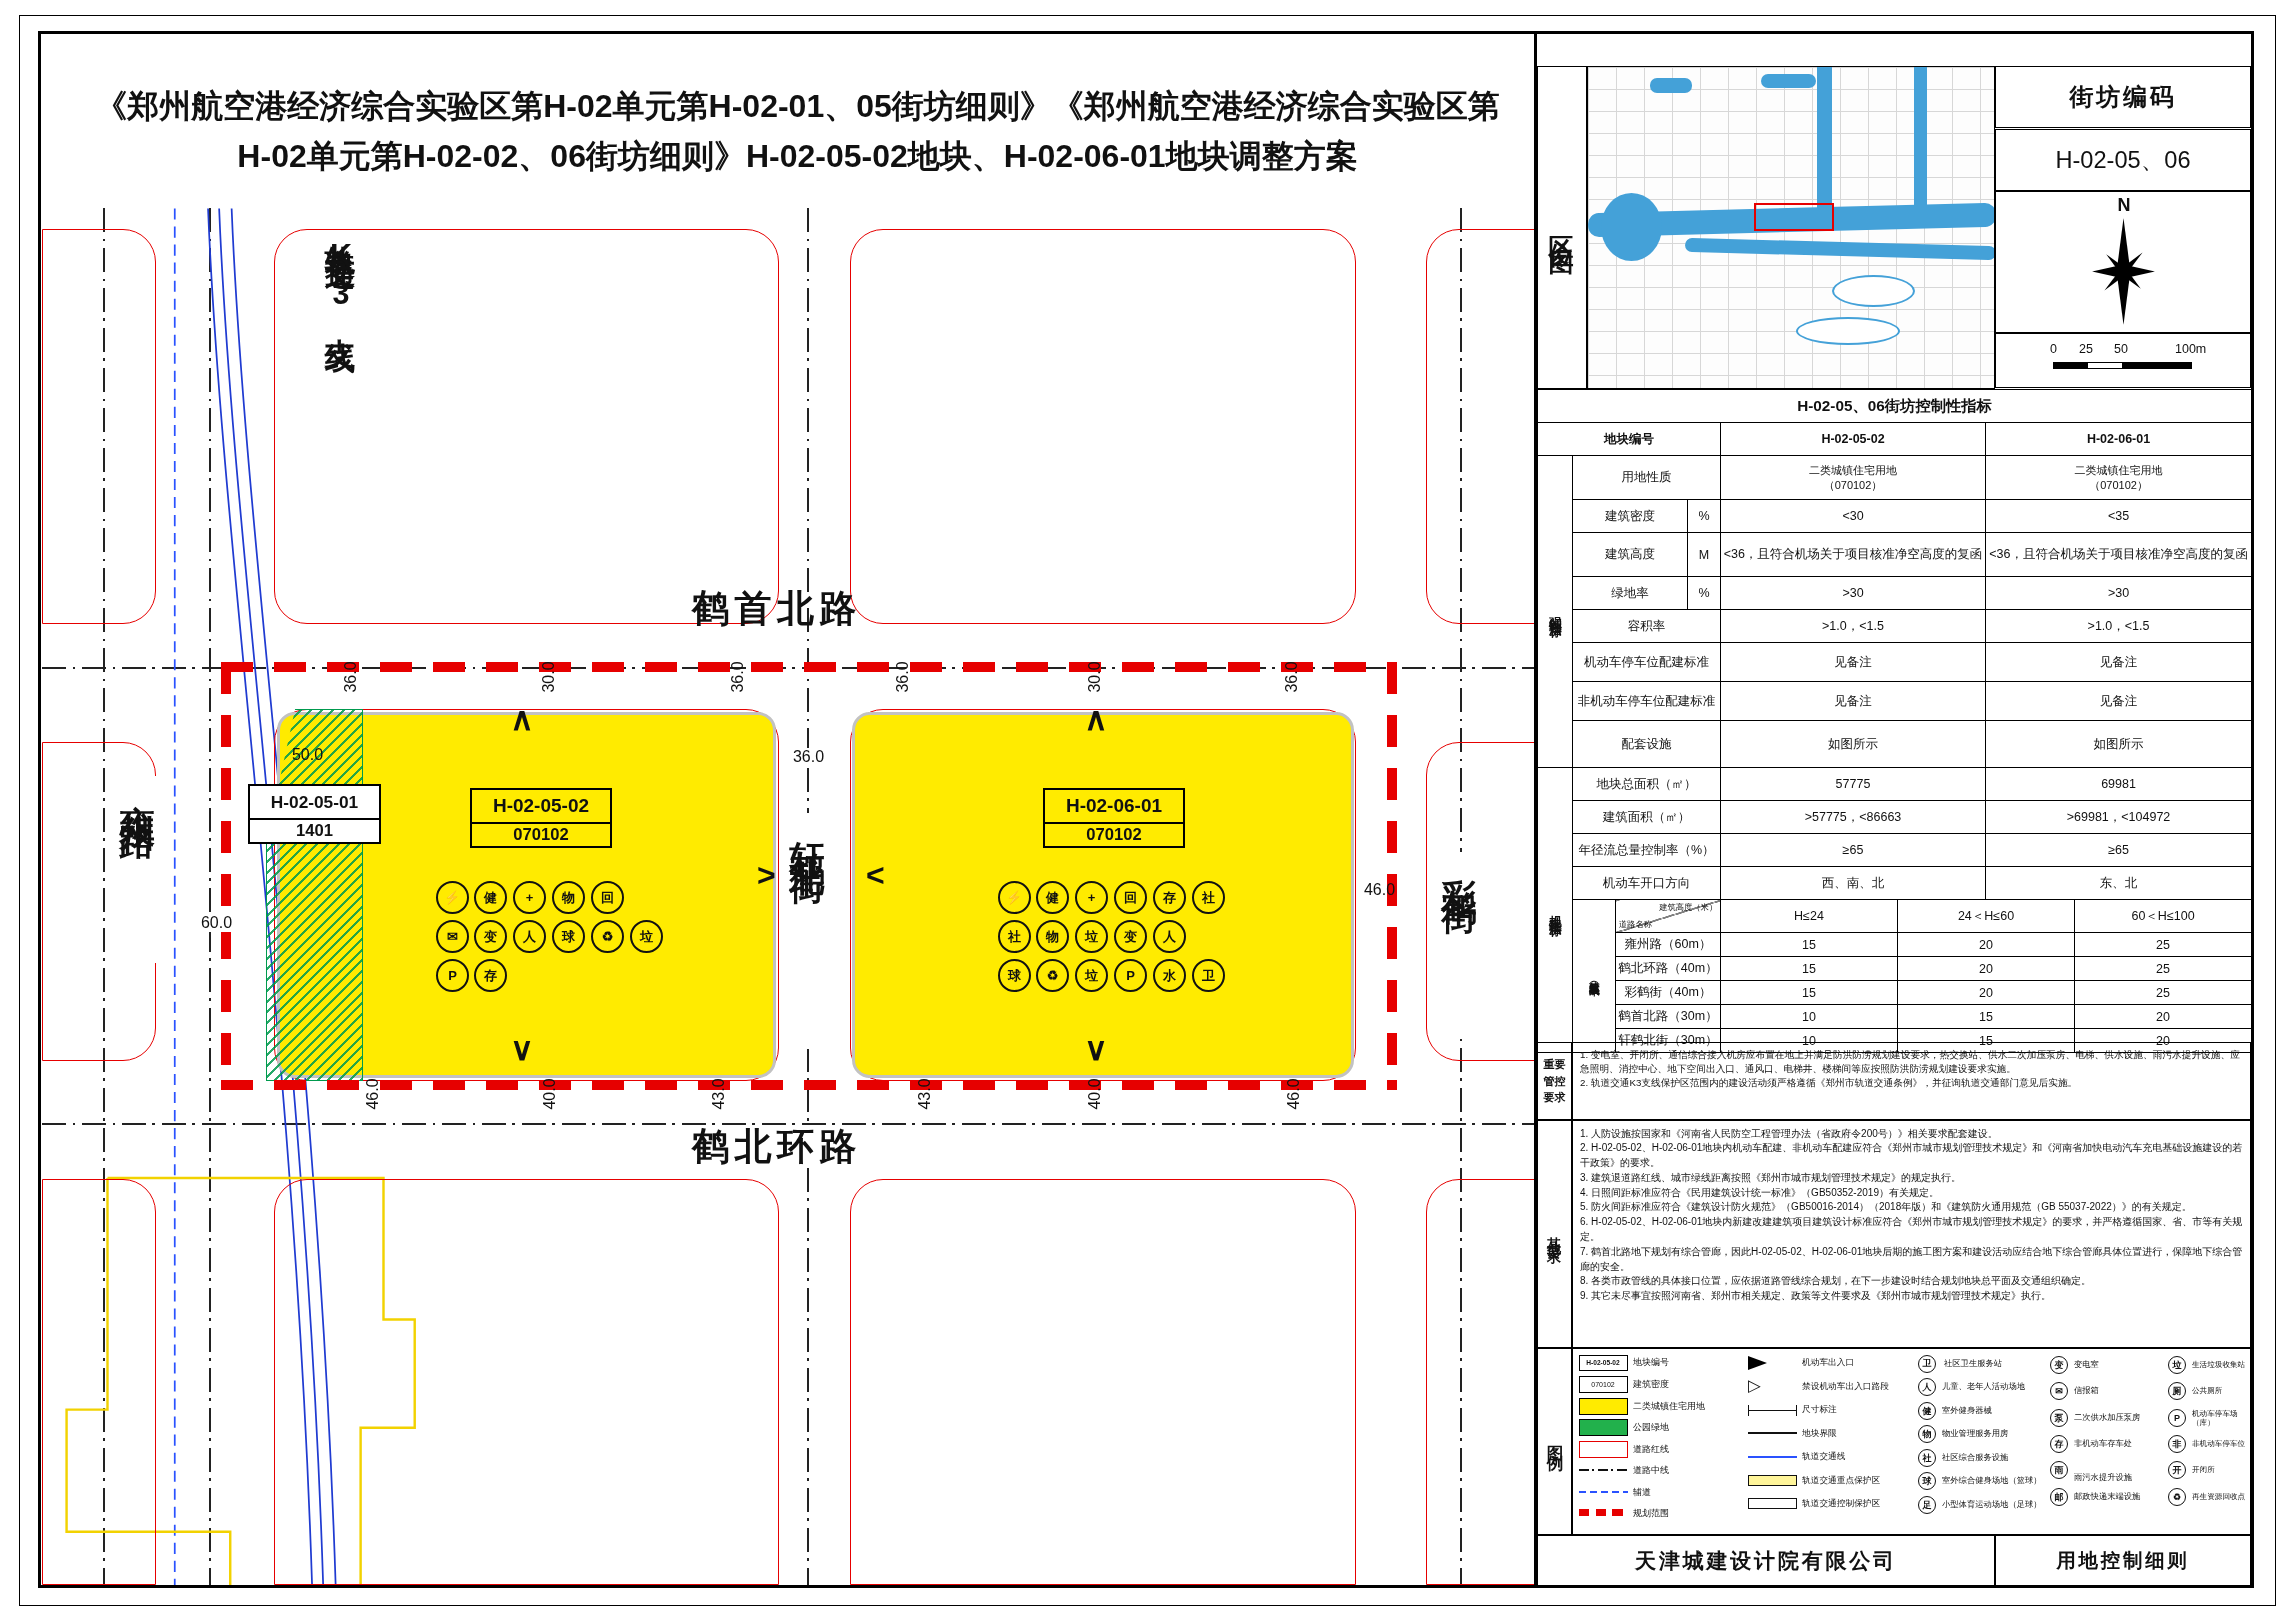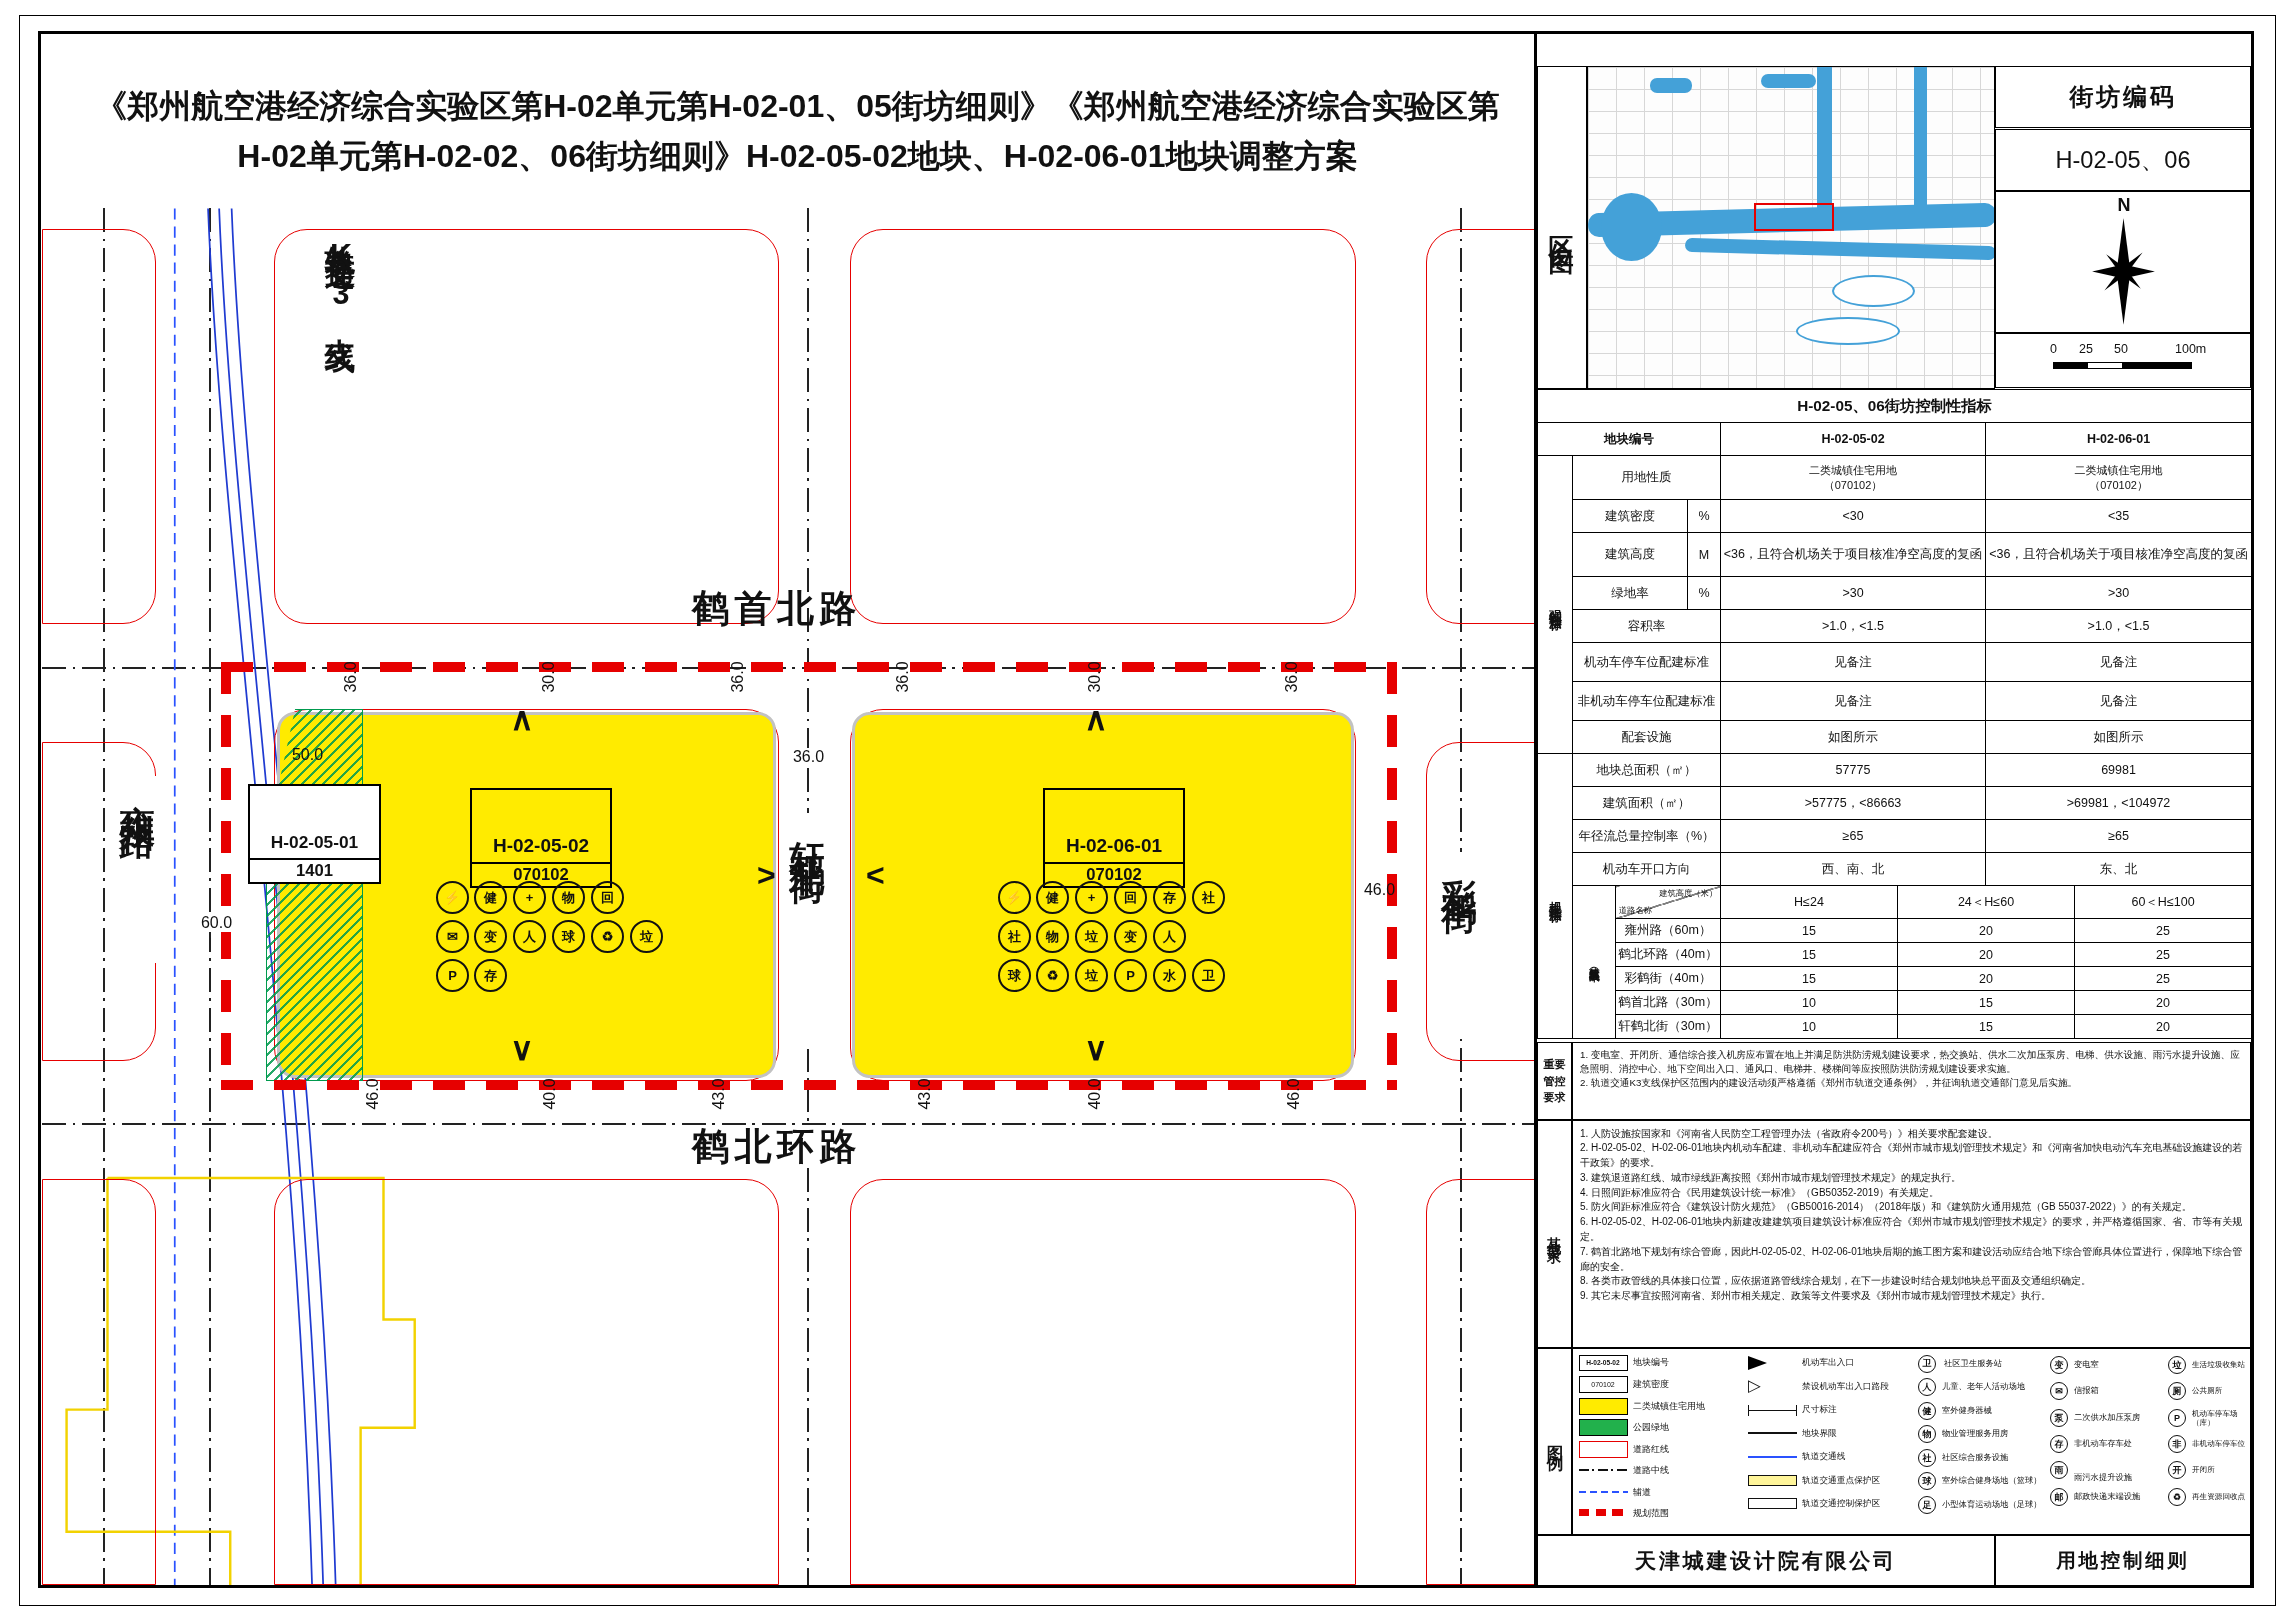--- a/index.html
+++ b/index.html
@@ -15,21 +15,21 @@
   .clh{height:2.1px;background:repeating-linear-gradient(to right,#222 0 23.6px,transparent 23.6px 30.5px,#222 30.5px 33px,transparent 33px 40px);}
   .rdh{height:9.7px;background:repeating-linear-gradient(to right,#e60000 0 32px,transparent 32px 53px);}
   .rdv{width:9.7px;background:repeating-linear-gradient(to bottom,#e60000 0 32px,transparent 32px 53px);}
   .parcel{background:#ffeb00;border:3.5px solid #c2c2c2;border-radius:18px;}
   .fic{position:absolute;width:29px;height:29px;border:2.1px solid #111;border-radius:50%;
        display:flex;align-items:center;justify-content:center;font-weight:bold;font-size:13px;}
   .dimv{position:absolute;width:49px;height:18px;transform:rotate(-90deg);
         display:flex;align-items:center;justify-content:center;font-size:16px;}
   .dimh{position:absolute;width:49px;height:18px;display:flex;align-items:center;justify-content:center;font-size:16px;}
   .plbl{border:2.1px solid #000;text-align:center;font-weight:bold;background:transparent;}
-  .plbl .r1{height:32px;line-height:32px;font-size:19px;border-bottom:2.1px solid #000;margin-top:40px;}
+  .plbl .r1{height:32px;line-height:32px;font-size:19px;border-bottom:2.1px solid #000;}
   .plbl .r2{height:22px;line-height:22px;font-size:16.6px;}
   .chev{position:absolute;font-weight:bold;font-size:32px;display:flex;align-items:center;justify-content:center;}
   table.ind{border-collapse:collapse;table-layout:fixed;width:714px;}
   table.ind td{border:1px solid #000;text-align:center;vertical-align:middle;
                font-size:12.5px;padding:0 2.1px;overflow:hidden;}
   .vertlbl{writing-mode:vertical-rl;text-orientation:upright;letter-spacing:2.1px;font-weight:bold;font-size:14px;}
   .sm{font-size:9px;line-height:1.25;}
   .sn{font-size:9.7px;}
   .diagcell{position:relative;background:linear-gradient(to bottom right,transparent 49.3%,#000 49.3% 50.7%,transparent 50.7%);margin-left:28px;}
   .legswA{position:absolute;left:5.5px;width:49px;height:16.6px;box-sizing:border-box;}
@@ -267,21 +267,21 @@
       <tr style="height:39px">
         <td colspan="3" class="sn">机动车停车位配建标准</td>
         <td colspan="2">见备注</td>
         <td colspan="2">见备注</td>
       </tr>
       <tr style="height:39px">
         <td colspan="3" class="sn">非机动车停车位配建标准</td>
         <td colspan="2">见备注</td>
         <td colspan="2">见备注</td>
       </tr>
-      <tr style="height:33px">
+      <tr style="height:47px">
         <td colspan="3">配套设施</td>
         <td colspan="2">如图所示</td>
         <td colspan="2">如图所示</td>
       </tr>
       <tr style="height:33px">
         <td rowspan="10" class="vertlbl">规定性指标</td>
         <td colspan="3">地块总面积（㎡）</td>
         <td colspan="2">57775</td>
         <td colspan="2">69981</td>
       </tr>

